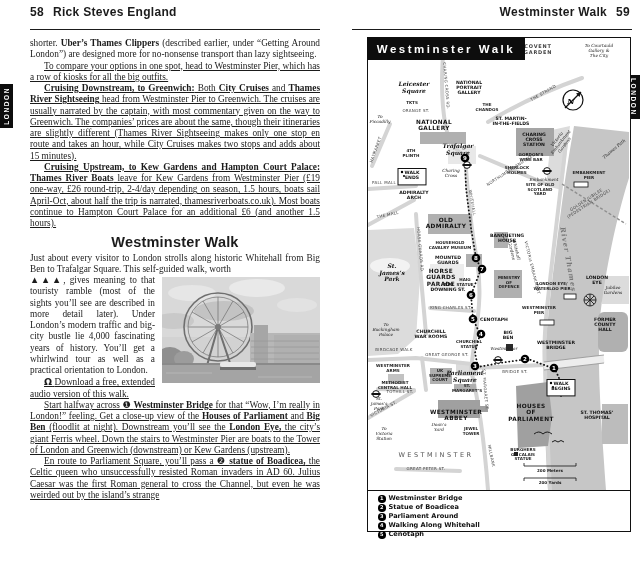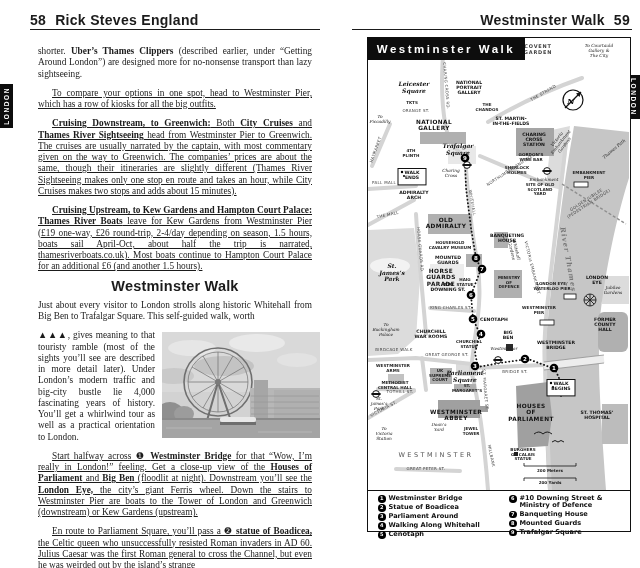--- a/index.html
+++ b/index.html
@@ -1,38 +1,38 @@
 <!DOCTYPE html>
 <html><head>
 <meta charset="utf-8">
 <style>
   html,body{margin:0;padding:0;background:#e9e9e9;}
   #spread{position:relative;width:640px;height:568px;background:#ffffff;overflow:hidden;
           font-family:"Liberation Serif",serif;color:#1b1b1b;}
   
-  .pg-header{position:absolute;top:12px;font-family:"Liberation Sans",sans-serif;
-             font-weight:bold;font-size:14px;letter-spacing:.3px;white-space:nowrap;}
+  .pg-header{position:absolute;top:5px;font-family:"Liberation Sans",sans-serif;
+             font-weight:bold;font-size:12px;letter-spacing:.3px;white-space:nowrap;}
   .pg-header.left{left:30px;}
   .pg-header.right{right:10px;}
   .pg-header .gap{display:inline-block;width:9px;}
   .rule{position:absolute;top:29px;border-top:1.4px solid #1b1b1b;}
   .rule.left{left:30px;width:290px;}
   .rule.right{left:352px;width:280px;}
   
   .tab{position:absolute;width:13px;height:44px;background:#0d0d0d;color:#fff;
        display:flex;align-items:center;justify-content:center;}
   .tab-left{left:0;top:84px;}
   .tab-right{right:0;top:75px;}
   .tabtext{writing-mode:vertical-rl;font-family:"Liberation Sans",sans-serif;
            font-weight:bold;font-size:6.5px;letter-spacing:1.6px;}
   .rot{transform:rotate(180deg);}
   
   .lcol{position:absolute;left:30px;top:38px;width:290px;font-size:9.3px;
         line-height:11.25px;text-align:justify;}
-  .lcol p{margin:8px;}
+  .lcol p{margin:0;}
   .lcol .ind{text-indent:14px;text-decoration:underline;}
   .sec-head{font-family:"Liberation Sans",sans-serif;font-weight:bold;font-size:14.5px;
             text-align:center;letter-spacing:.2px;margin:8px 0 4px;text-indent:0;}
   .photo{float:right;width:158px;height:106px;margin:2px 0 3px 7px;background:#cfcfcf;}
   .audio-icon{font-family:"DejaVu Sans",sans-serif;font-weight:bold;font-size:9.5px;}
   
   .map-frame{position:absolute;left:367px;top:37px;width:264px;height:495px;
              border:1.3px solid #111;box-sizing:border-box;background:#fff;}
   .map-title{position:absolute;left:-1px;top:-1px;width:158px;height:23px;background:#0d0d0d;
              color:#fff;font-family:"Liberation Sans",sans-serif;font-weight:bold;
@@ -130,20 +130,21 @@
           <line x1="4" y1="96" x2="50" y2="96"></line>
             <line x1="96" y1="100" x2="150" y2="100"></line>
         </g>
         <g>
           <rect x="58" y="85" width="36" height="5" rx="2" fill="#e8e8e8"></rect>
           <rect x="58" y="90" width="36" height="3" fill="#6e6e6e"></rect>
         </g>
       </svg>
     </div>
     <p><span>▲▲▲, gives meaning to that touristy ramble (most of the sights you’ll see are described in more detail later). Under London’s modern traffic and big-city bustle lie 4,000 fascinating years of history. You’ll get a whirlwind tour as well as a practical orientation to London.</span></p>
+    <p class="ind"><span class="audio-icon">Ω</span> <span><span>Download a free, extended audio version of this walk.</span></span></p>
     <p class="ind"><span>Start halfway across ❶ </span><b>Westminster Bridge</b><span> for that “Wow, I’m really in London!” feeling. Get a close-up view of the </span><b>Houses of Parliament</b><span> and </span><b>Big Ben</b><span> (floodlit at night). Downstream you’ll see the </span><b>London Eye,</b><span> the city’s giant Ferris wheel. Down the stairs to Westminster Pier are boats to the Tower of London and Greenwich (downstream) or Kew Gardens (upstream).</span></p>
     <p class="ind"><span>En route to Parliament Square, you’ll pass a ❷ </span><b>statue of Boadicea,</b><span> the Celtic queen who unsuccessfully resisted Roman invaders in AD 60. Julius Caesar was the first Roman general to cross the Channel, but even he was weirded out by the island’s strange</span></p>
   </div>
 
   <div class="map-frame">
     <div class="map-title">Westminster Walk</div>
     <svg id="map-svg" width="261" height="452" viewBox="0 0 261 452">
 
       <path d="M0,192 L46,190 L52,240 L48,300 L30,316 L0,318 Z" fill="#dcdcdc"></path>
       <ellipse cx="22" cy="228" rx="20" ry="8" fill="#f2f2f2"></ellipse>
@@ -371,34 +372,16 @@
           </li>
           <li>
             <span class="lnum">4</span>
             <span class="ltext">Walking Along Whitehall</span>
           </li>
           <li>
             <span class="lnum">5</span>
             <span class="ltext">Cenotaph</span>
           </li>
         </ul>
-      <ul id="legend-col2">
-          <li>
-            <span class="lnum">6</span>
-            <span class="ltext">#10 Downing Street &amp; Ministry of Defence</span>
-          </li>
-          <li>
-            <span class="lnum">7</span>
-            <span class="ltext">Banqueting House</span>
-          </li>
-          <li>
-            <span class="lnum">8</span>
-            <span class="ltext">Mounted Guards</span>
-          </li>
-          <li>
-            <span class="lnum">9</span>
-            <span class="ltext">Trafalgar Square</span>
-          </li>
-        </ul>
     </div>
   </div>
 
 </div>
 
 </body></html>

